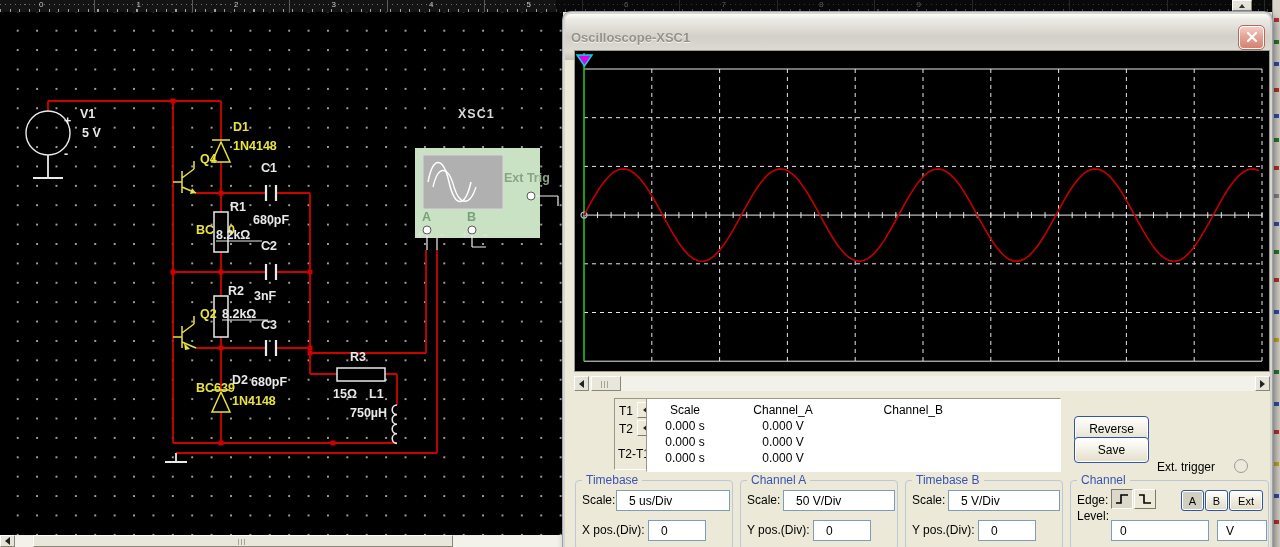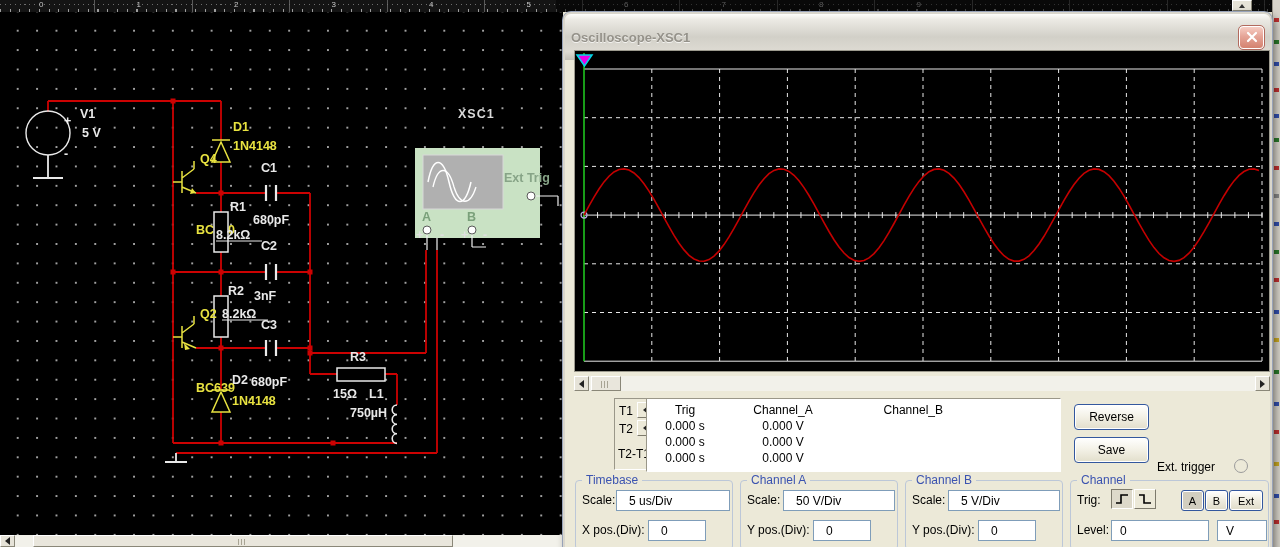--- a/index.html
+++ b/index.html
@@ -91,21 +91,21 @@
   .rrow{display:flex;height:16px;line-height:16px;}
   .rrow .c1{width:76px;text-align:center;}
   .rrow .c2{width:120px;text-align:center;}
   .rrow .c3{width:100px;text-align:right;}
   .rrow.head{margin-top:3px;}
 
   .xp-btn{position:absolute;width:73px;height:24px;border:1px solid #33579e;border-radius:4px;
     background:linear-gradient(180deg,#fff 0%,#f4f2e8 45%,#e2decb 100%);
     box-shadow:inset 0 0 0 1px #fff;font-size:12px;color:#000;
     display:flex;align-items:center;justify-content:center;font-family:"Liberation Sans",sans-serif;}
-  #reverse-btn{left:509px;top:390px;}
+  #reverse-btn{left:509px;top:402px;}
   #save-btn{left:509px;top:423px;}
   #ext-trigger-label{position:absolute;left:592px;top:446px;font-size:12px;color:#000;}
   #ext-trigger-circle{position:absolute;left:669px;top:445px;width:12px;height:12px;
     border:1px solid #9b9b9b;border-radius:50%;}
 
   .group{position:absolute;top:466px;height:70px;border:1px solid #bcc7d8;border-radius:4px;
     box-sizing:border-box;font-size:12px;color:#000;}
   .group .cap{position:absolute;left:6px;top:-8px;background:#ece9d8;padding:0 4px;color:#3b53b0;}
   #grp-timebase{left:10px;width:158px;}
   #grp-chan-a{left:175px;width:158px;}
@@ -394,21 +394,21 @@
       <span class="tri-l"></span>
       </div>
     <div class="arrow-btn" style="left:41px;top:21px;">
       <span class="tri-r"></span>
       </div>
     <span class="lbl" style="left:3px;top:48px;">T2-T1</span>
   </div>
 
   <div class="readout-table">
     <div class="rrow head">
-      <span class="c1">Trig</span>
+      <span class="c1">Scale</span>
       <span class="c2">Channel_A</span>
       <span class="c3">Channel_B</span>
     </div>
     <div class="rrow">
       <span class="c1">0.000 s</span>
       <span class="c2">0.000 V</span>
       <span class="c3"></span>
     </div>
     <div class="rrow">
       <span class="c1">0.000 s</span>
@@ -437,40 +437,40 @@
 
   <div class="group" id="grp-chan-a">
     <span class="cap">Channel A</span>
     <span class="flabel" style="left:6px;top:12px;">Scale:</span>
     <input class="fld" style="left: 42px; top: 9px; width: 112px;" value="50 V/Div">
     <span class="flabel" style="left:6px;top:42px;">Y pos.(Div):</span>
     <input class="fld" style="left: 72px; top: 39px; width: 58px;" value="0">
   </div>
 
   <div class="group" id="grp-chan-b">
-    <span class="cap">Channel B</span>
+    <span class="cap">Timebase B</span>
     <span class="flabel" style="left:6px;top:12px;">Scale:</span>
     <input class="fld" style="left: 42px; top: 9px; width: 112px;" value="5 V/Div">
     <span class="flabel" style="left:6px;top:42px;">Y pos.(Div):</span>
     <input class="fld" style="left: 72px; top: 39px; width: 58px;" value="0">
   </div>
 
   <div class="group" id="grp-trigger">
     <span class="cap">Channel</span>
-    <span class="flabel" style="left:6px;top:12px;">Trig:</span>
+    <span class="flabel" style="left:6px;top:12px;">Edge:</span>
     <div class="edge-btn pressed" style="left:40px;top:8px;">
       <svg width="14" height="14" viewBox="0 0 14 14">
         <path d="M1,11 H6 V3 H13" fill="none" stroke="#000" stroke-width="1.6"></path>
         </svg>
     </div>
     <div class="edge-btn" style="left:63px;top:8px;">
       <svg width="14" height="14" viewBox="0 0 14 14">
         <path d="M1,3 H6 V11 H13" fill="none" stroke="#000" stroke-width="1.6"></path>
         </svg>
     </div>
     <div class="src-btn sel" style="left:110px;top:9px;width:21px;">A</div>
     <div class="src-btn" style="left:134px;top:9px;width:21px;">B</div>
     <div class="src-btn" style="left:158px;top:9px;width:32px;">Ext</div>
-    <span class="flabel" style="left:6px;top:42px;">Level:</span>
+    <span class="flabel" style="left:6px;top:28px;">Level:</span>
     <input class="fld" style="left: 40px; top: 39px; width: 98px; padding-left: 8px;" value="0">
     <input class="fld" style="left: 146px; top: 39px; width: 50px; padding-left: 8px;" value="V">
   </div>
 </div>
 
 </body></html>

